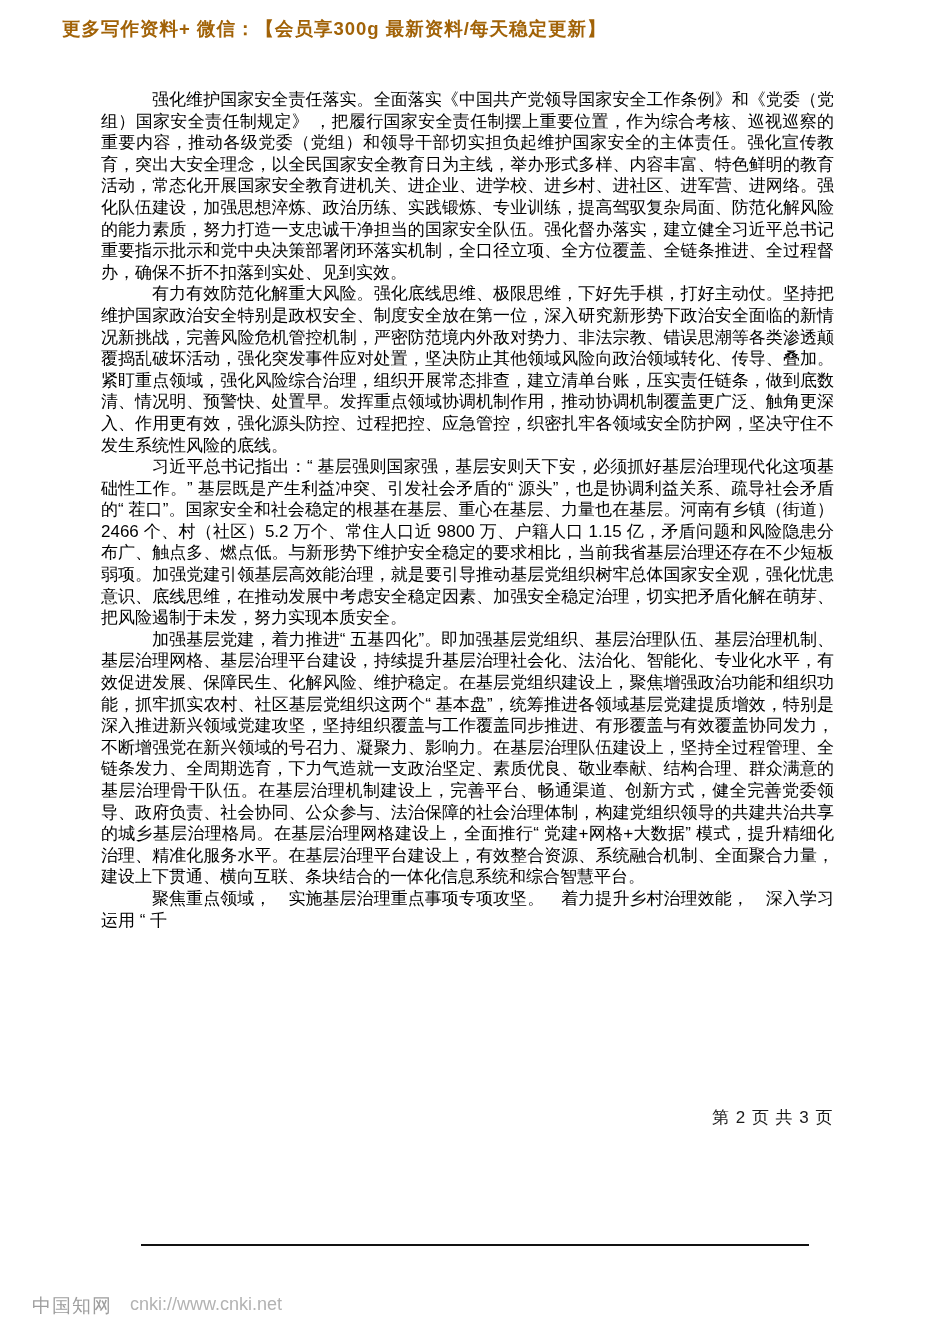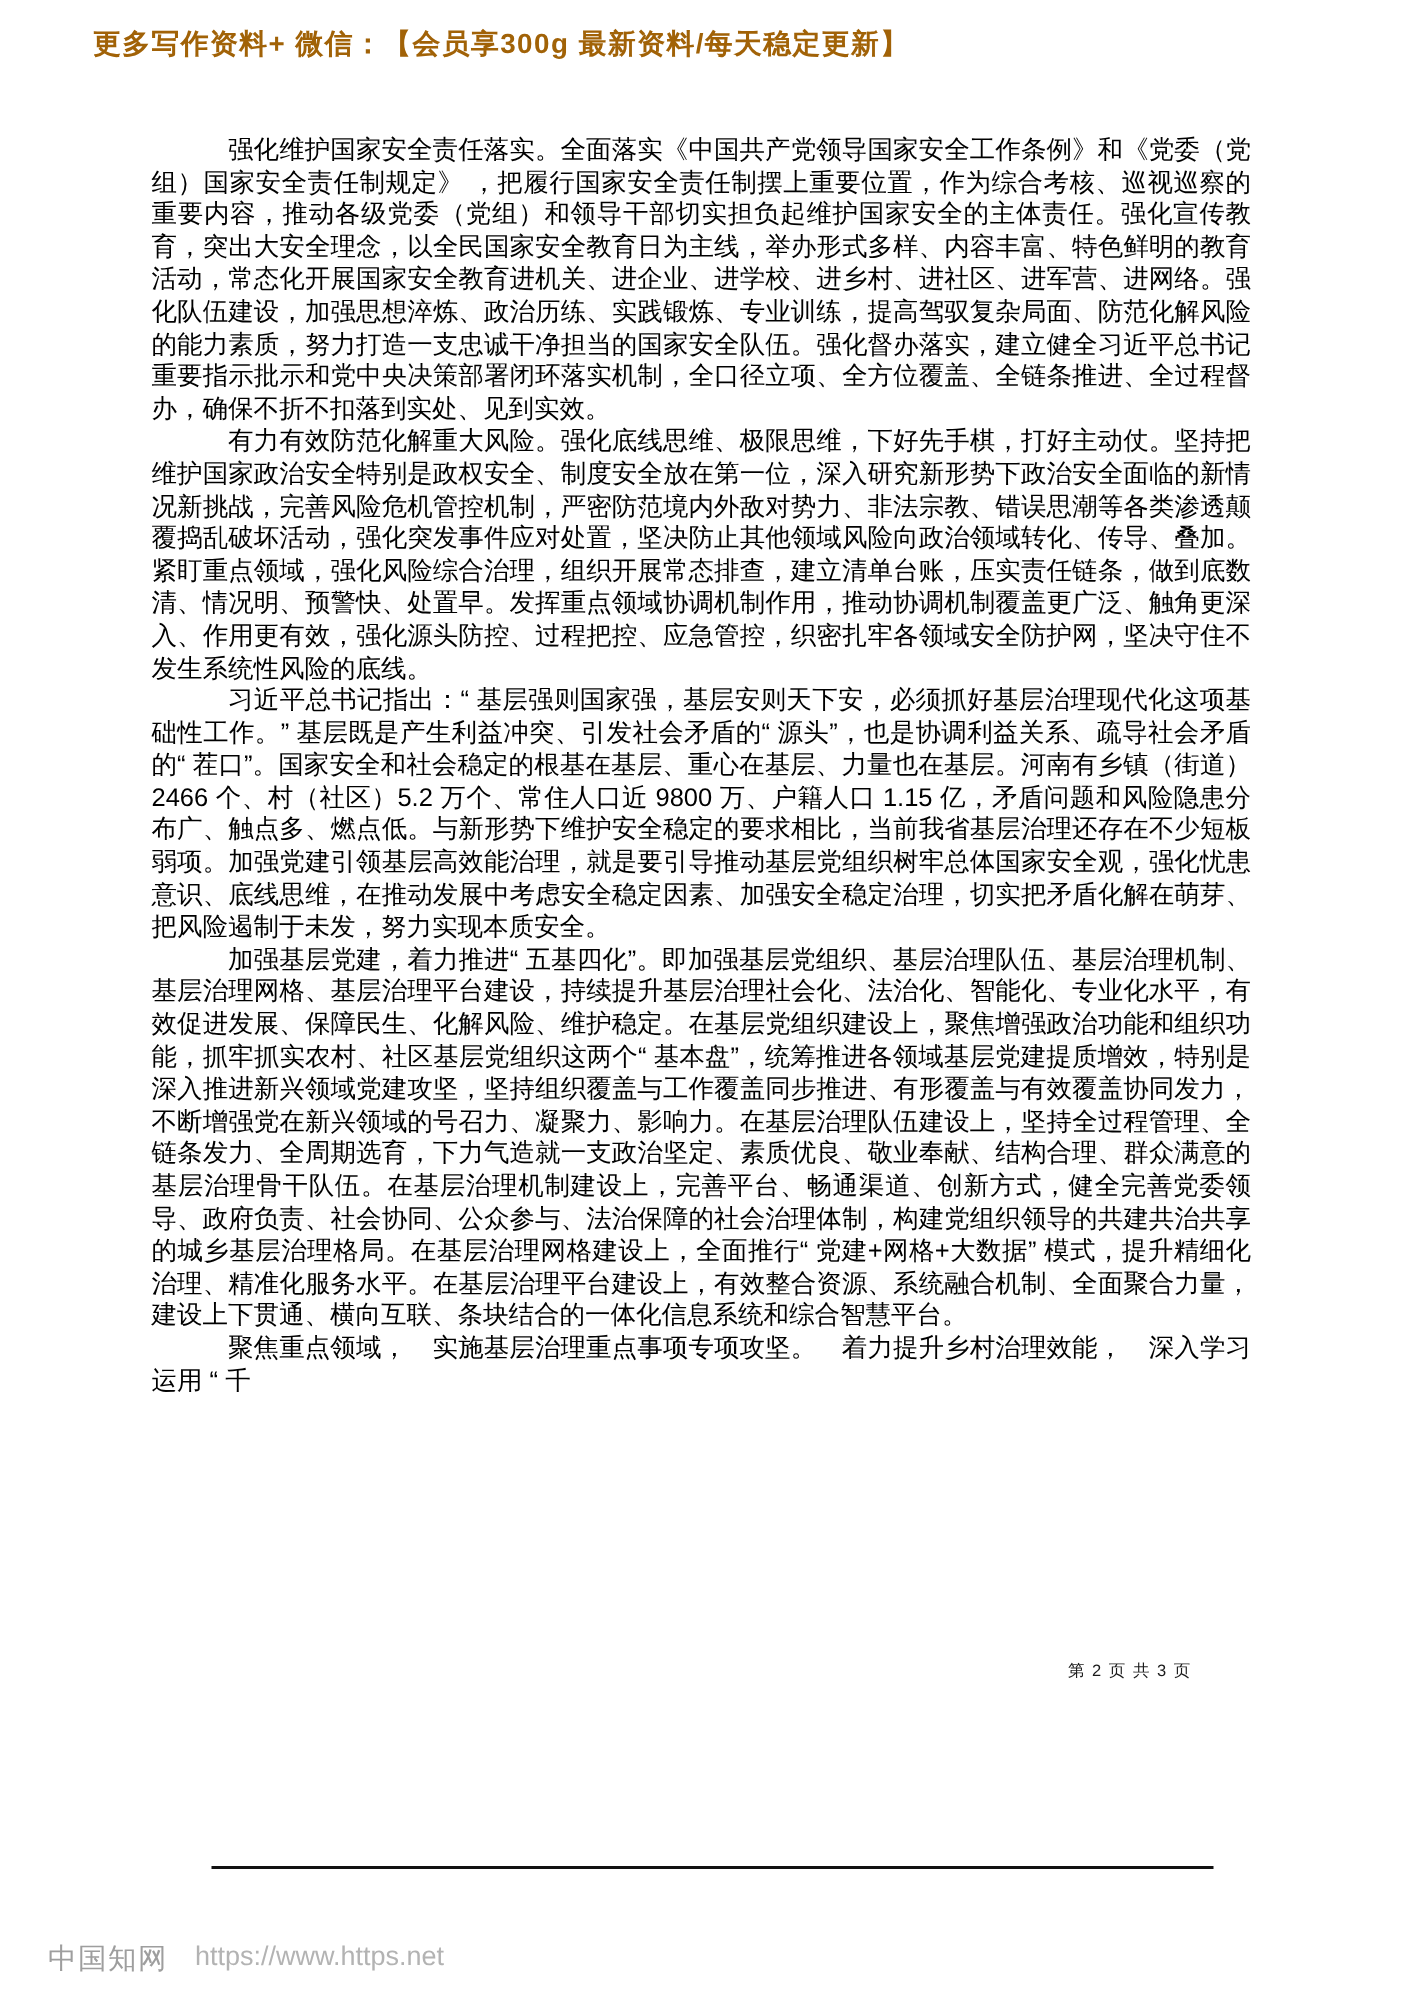--- a/index.html
+++ b/index.html
@@ -40,21 +40,21 @@
     margin: 0;
     padding: 0;
     text-indent: 3em;
     word-break: break-all;
   }
   .pageno {
     position: absolute;
     left: 712px;
     top: 1106px;
     color: #1a1a1a;
-    font-size: 11px;
+    font-size: 17px;
     letter-spacing: 1px;
     white-space: nowrap;
   }
   .divider {
     position: absolute;
     left: 141px;
     top: 1244px;
     width: 668px;
     height: 2px;
     background: #111111;
@@ -91,15 +91,15 @@
       <p>加强基层党建，着力推进“ 五基四化”。即加强基层党组织、基层治理队伍、基层治理机制、基层治理网格、基层治理平台建设，持续提升基层治理社会化、法治化、智能化、专业化水平，有效促进发展、保障民生、化解风险、维护稳定。在基层党组织建设上，聚焦增强政治功能和组织功能，抓牢抓实农村、社区基层党组织这两个“ 基本盘”，统筹推进各领域基层党建提质增效，特别是深入推进新兴领域党建攻坚，坚持组织覆盖与工作覆盖同步推进、有形覆盖与有效覆盖协同发力，不断增强党在新兴领域的号召力、凝聚力、影响力。在基层治理队伍建设上，坚持全过程管理、全链条发力、全周期选育，下力气造就一支政治坚定、素质优良、敬业奉献、结构合理、群众满意的基层治理骨干队伍。在基层治理机制建设上，完善平台、畅通渠道、创新方式，健全完善党委领导、政府负责、社会协同、公众参与、法治保障的社会治理体制，构建党组织领导的共建共治共享的城乡基层治理格局。在基层治理网格建设上，全面推行“ 党建+网格+大数据” 模式，提升精细化治理、精准化服务水平。在基层治理平台建设上，有效整合资源、系统融合机制、全面聚合力量，建设上下贯通、横向互联、条块结合的一体化信息系统和综合智慧平台。</p>
       <p>聚焦重点领域，　实施基层治理重点事项专项攻坚。　着力提升乡村治理效能，　深入学习运用 “ 千</p>
     </div>
 
   <div class="pageno">第 2 页 共 3 页</div>
 
   <div class="divider"></div>
 
   <div class="brand">中国知网</div>
 
-  <div class="url">https://www.https.net</div>
+  <div class="url">cnki://www.cnki.net</div>
 
 </div>
 
 </body></html>

